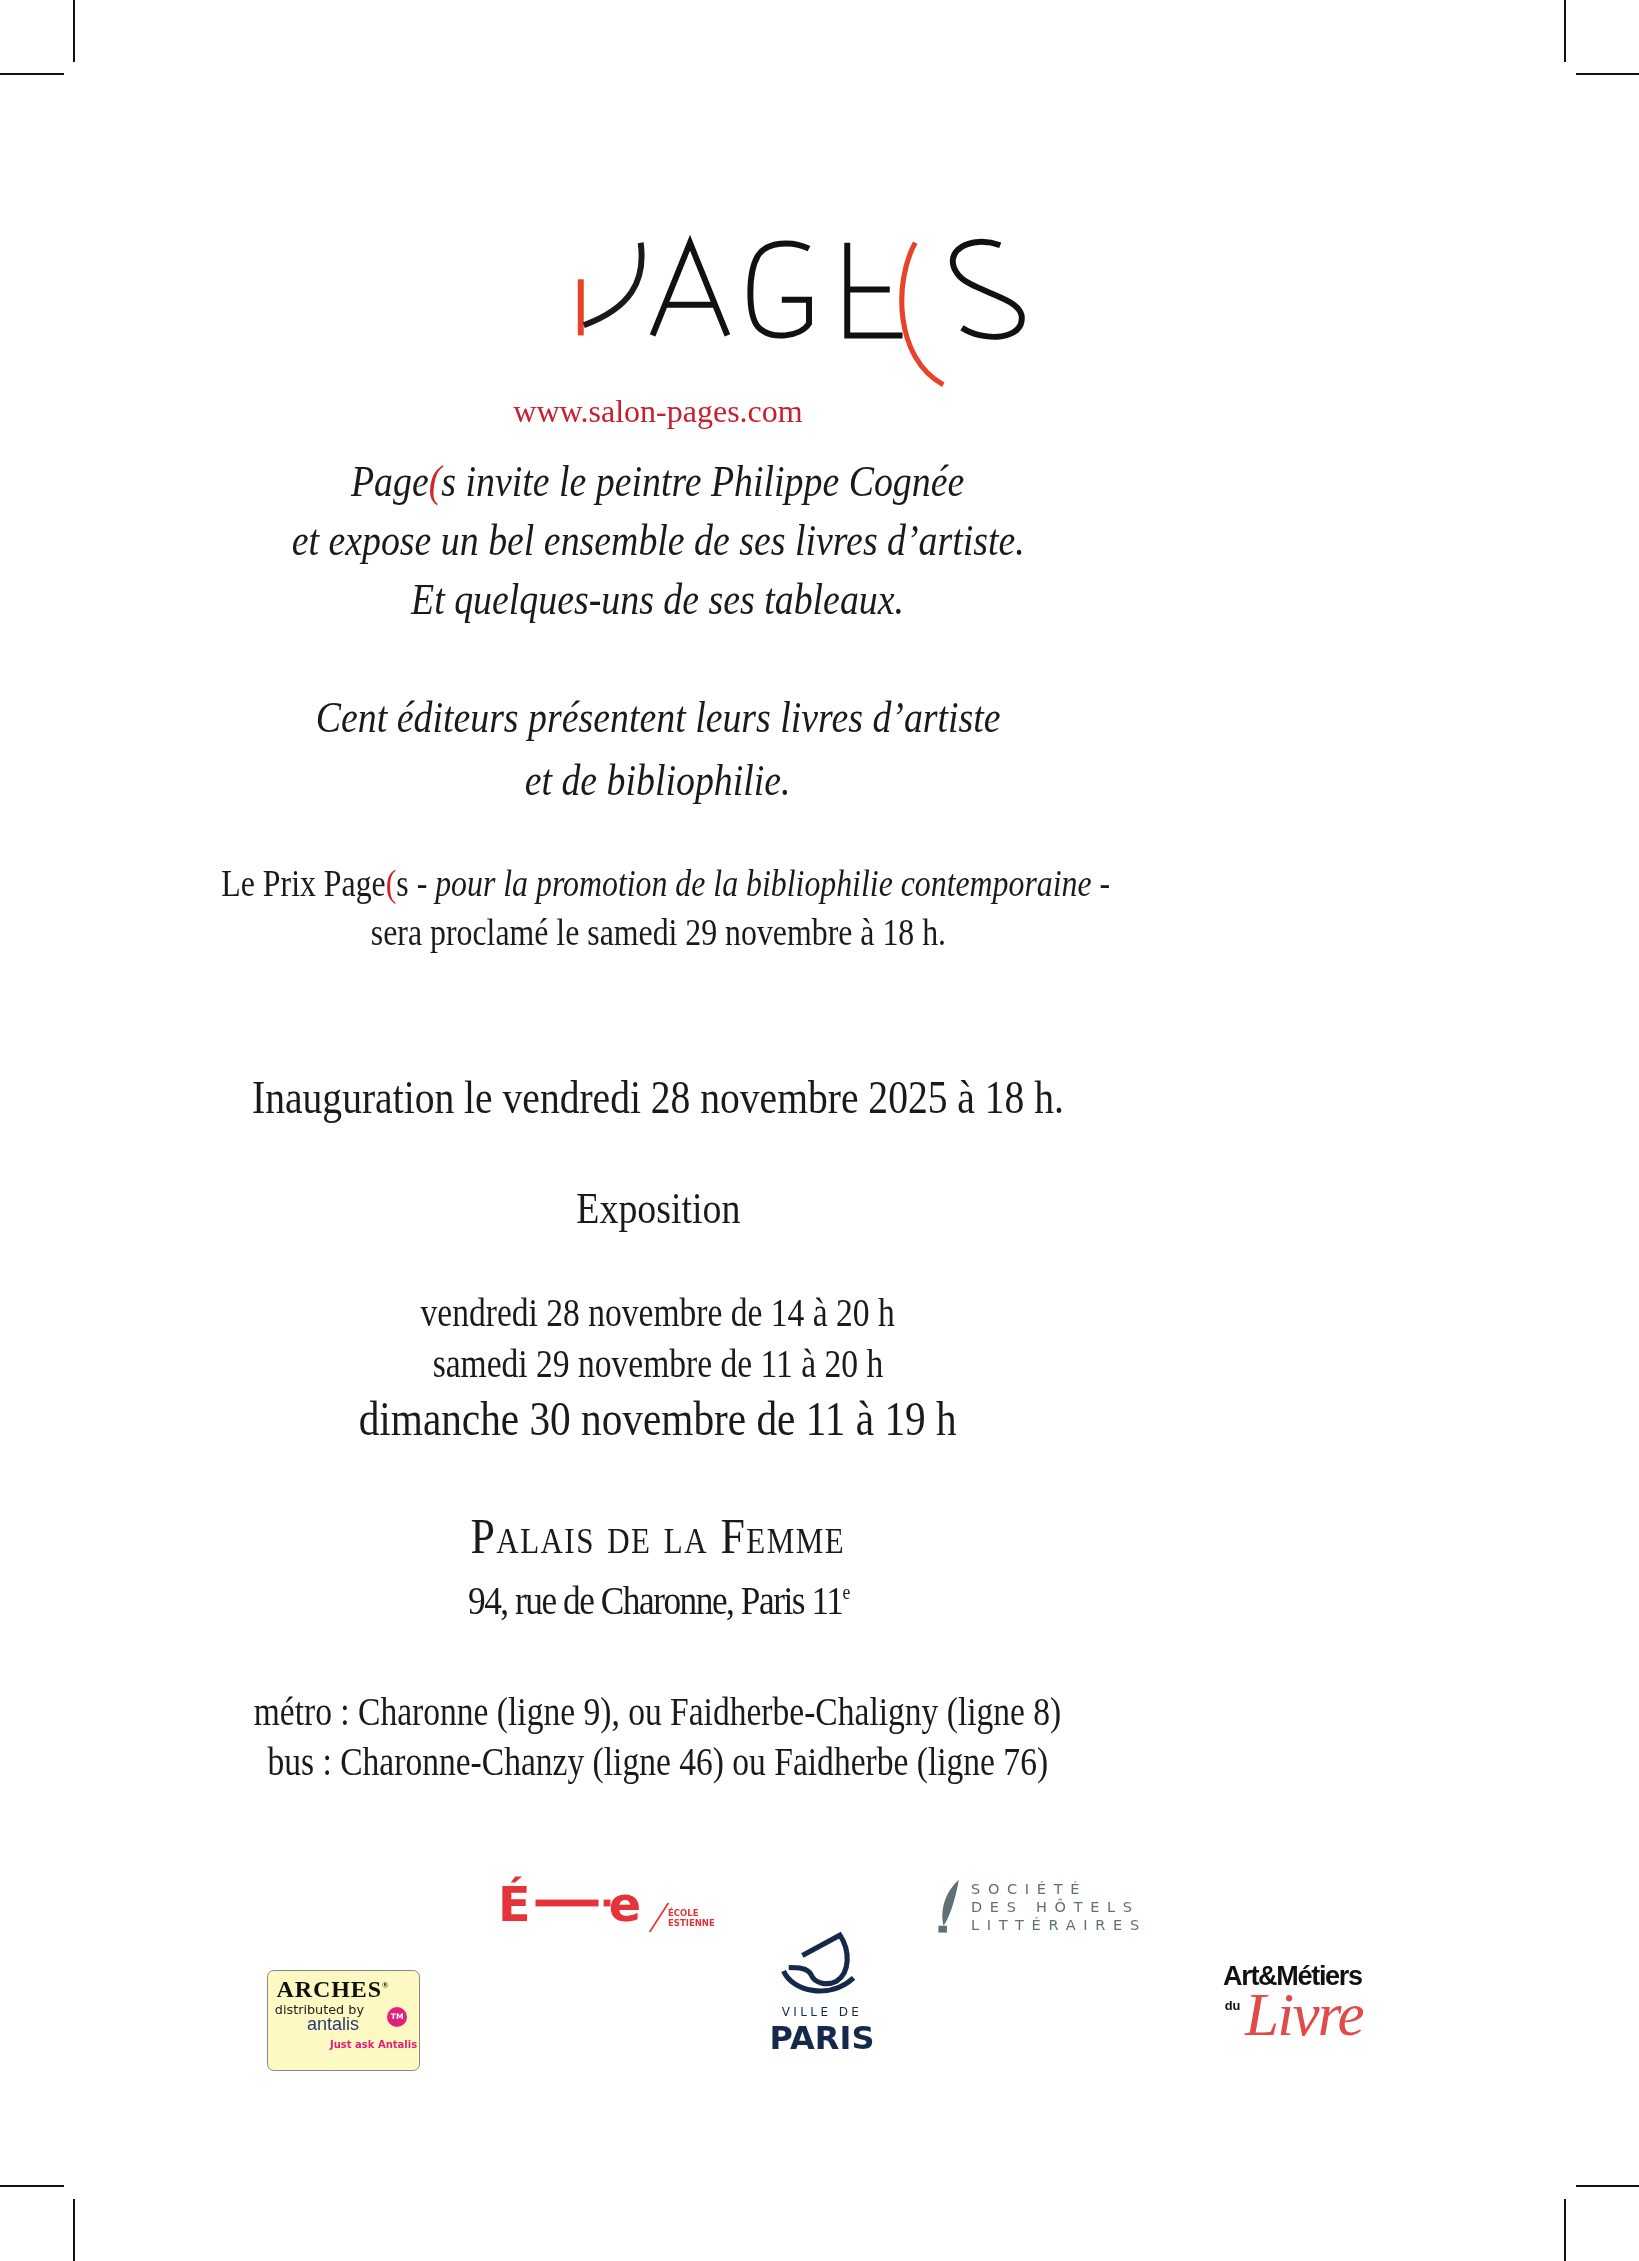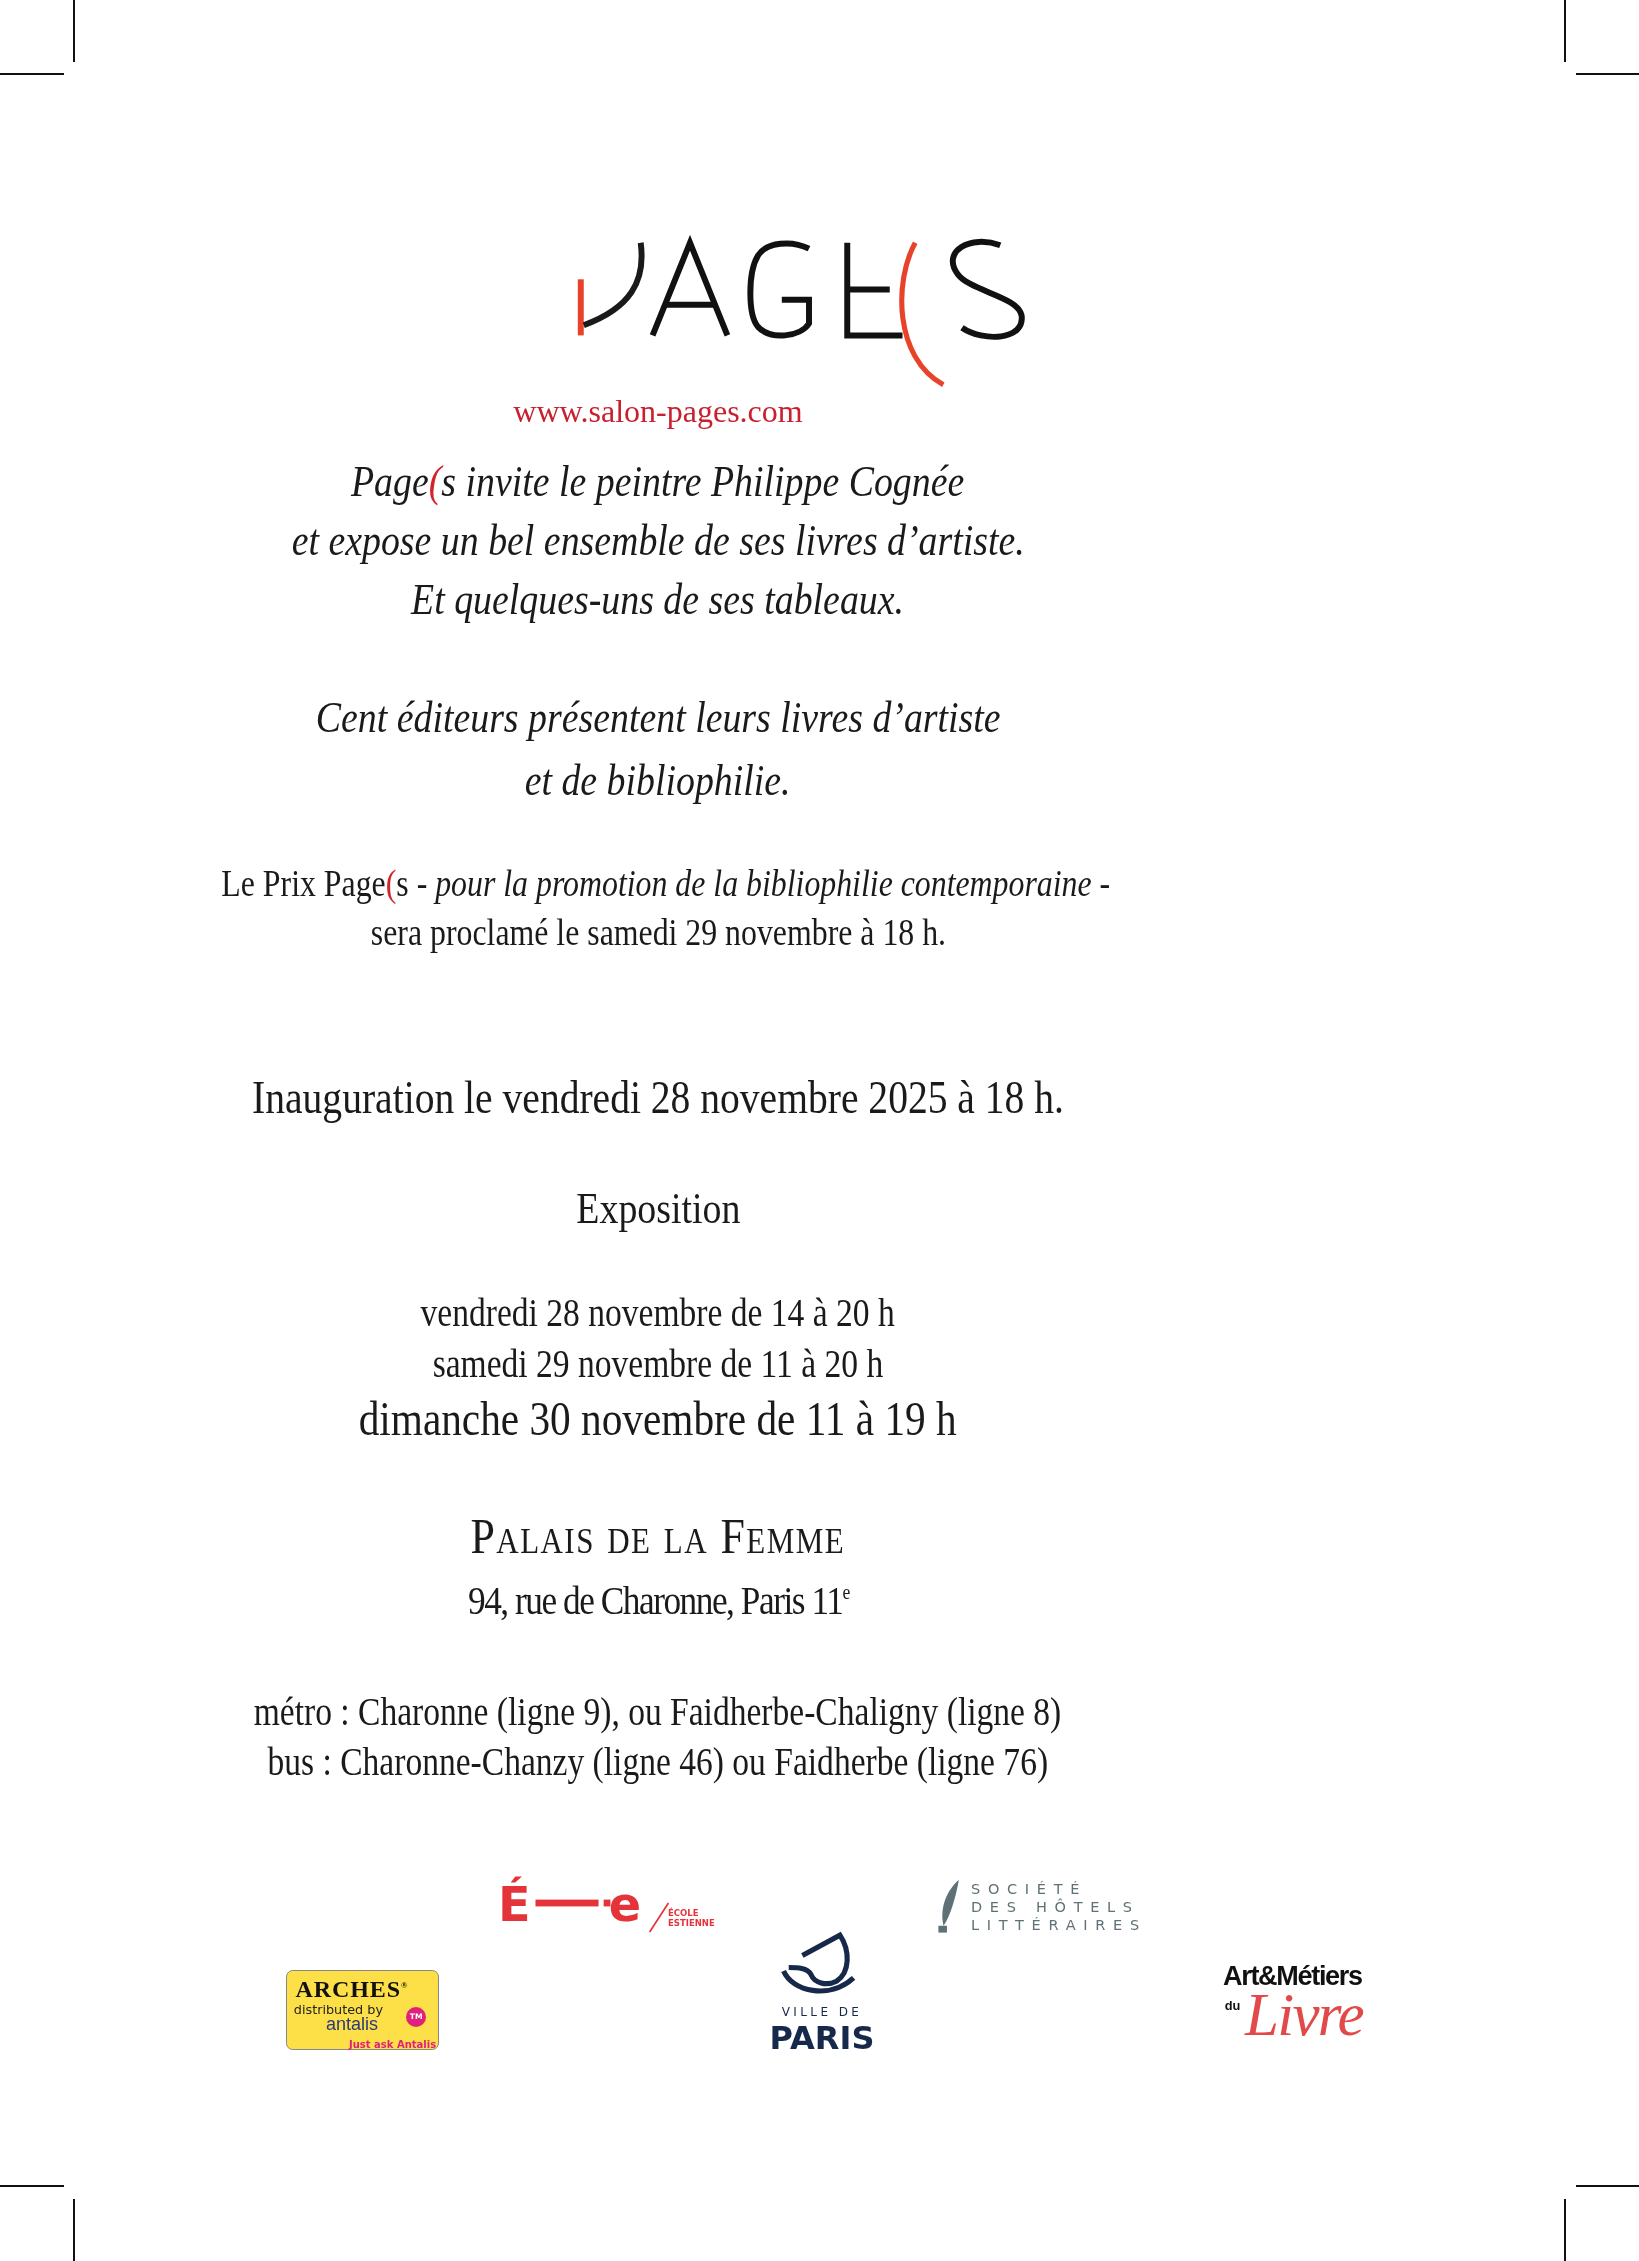--- a/index.html
+++ b/index.html
@@ -124,21 +124,21 @@
     <path d="M28,2 C 10,18 6,40 10,56 C 18,44 24,24 28,2 Z" fill="#5f7176"></path>
     <rect x="4" y="56" width="10" height="8" fill="#5f7176"></rect>
   </svg>
   <div style="position:absolute;left:36px;top:1.7px;font-family:'DejaVu Sans',sans-serif;font-size:14.5px;letter-spacing:7.7px;color:#5f7176;line-height:18px;">
     <div>SOCIÉTÉ</div>
     <div>DES HÔTELS</div>
     <div>LITTÉRAIRES</div>
   </div>
 </div>
 
-<div class="logo" style="left:286px;top:1970px;width:153px;height:80px;border:1.7px solid #888;border-radius:6.8px;box-sizing:border-box;background:#fde047;">
+<div class="logo" style="left:267px;top:1970px;width:153px;height:101px;border:1.7px solid #888;border-radius:6.8px;box-sizing:border-box;background:#fef9c3;">
   <div style="position:absolute;left:8.5px;top:5.1px;font-family:'Liberation Serif',serif;font-weight:bold;font-size:24px;color:#111;letter-spacing:0.9px;">
     <span>ARCHES</span><sup style="font-size:8.5px;">®</sup>
   </div>
   <div style="position:absolute;left:6.8px;top:31px;font-family:'DejaVu Sans',sans-serif;font-size:12.8px;color:#222;">distributed by</div>
   <div style="position:absolute;left:39px;top:43px;font-family:Liberation Sans, sans-serif;font-size:18px;color:#2a3a7a;">antalis</div>
   <div style="position:absolute;left:119px;top:36px;width:20.4px;height:20.4px;border-radius:50%;background:#e0207a;color:#fff;font-family:'DejaVu Sans',sans-serif;font-size:7.7px;font-weight:bold;text-align:center;line-height:20.4px;">TM</div>
   <div style="position:absolute;left:46px;top:68px;font-family:'DejaVu Sans',sans-serif;font-size:10px;font-weight:bold;color:#e0207a;padding-left:16px;">Just ask Antalis</div>
 </div>
 
 <div class="logo" style="left:758px;top:1930px;width:128px;height:128px;">

